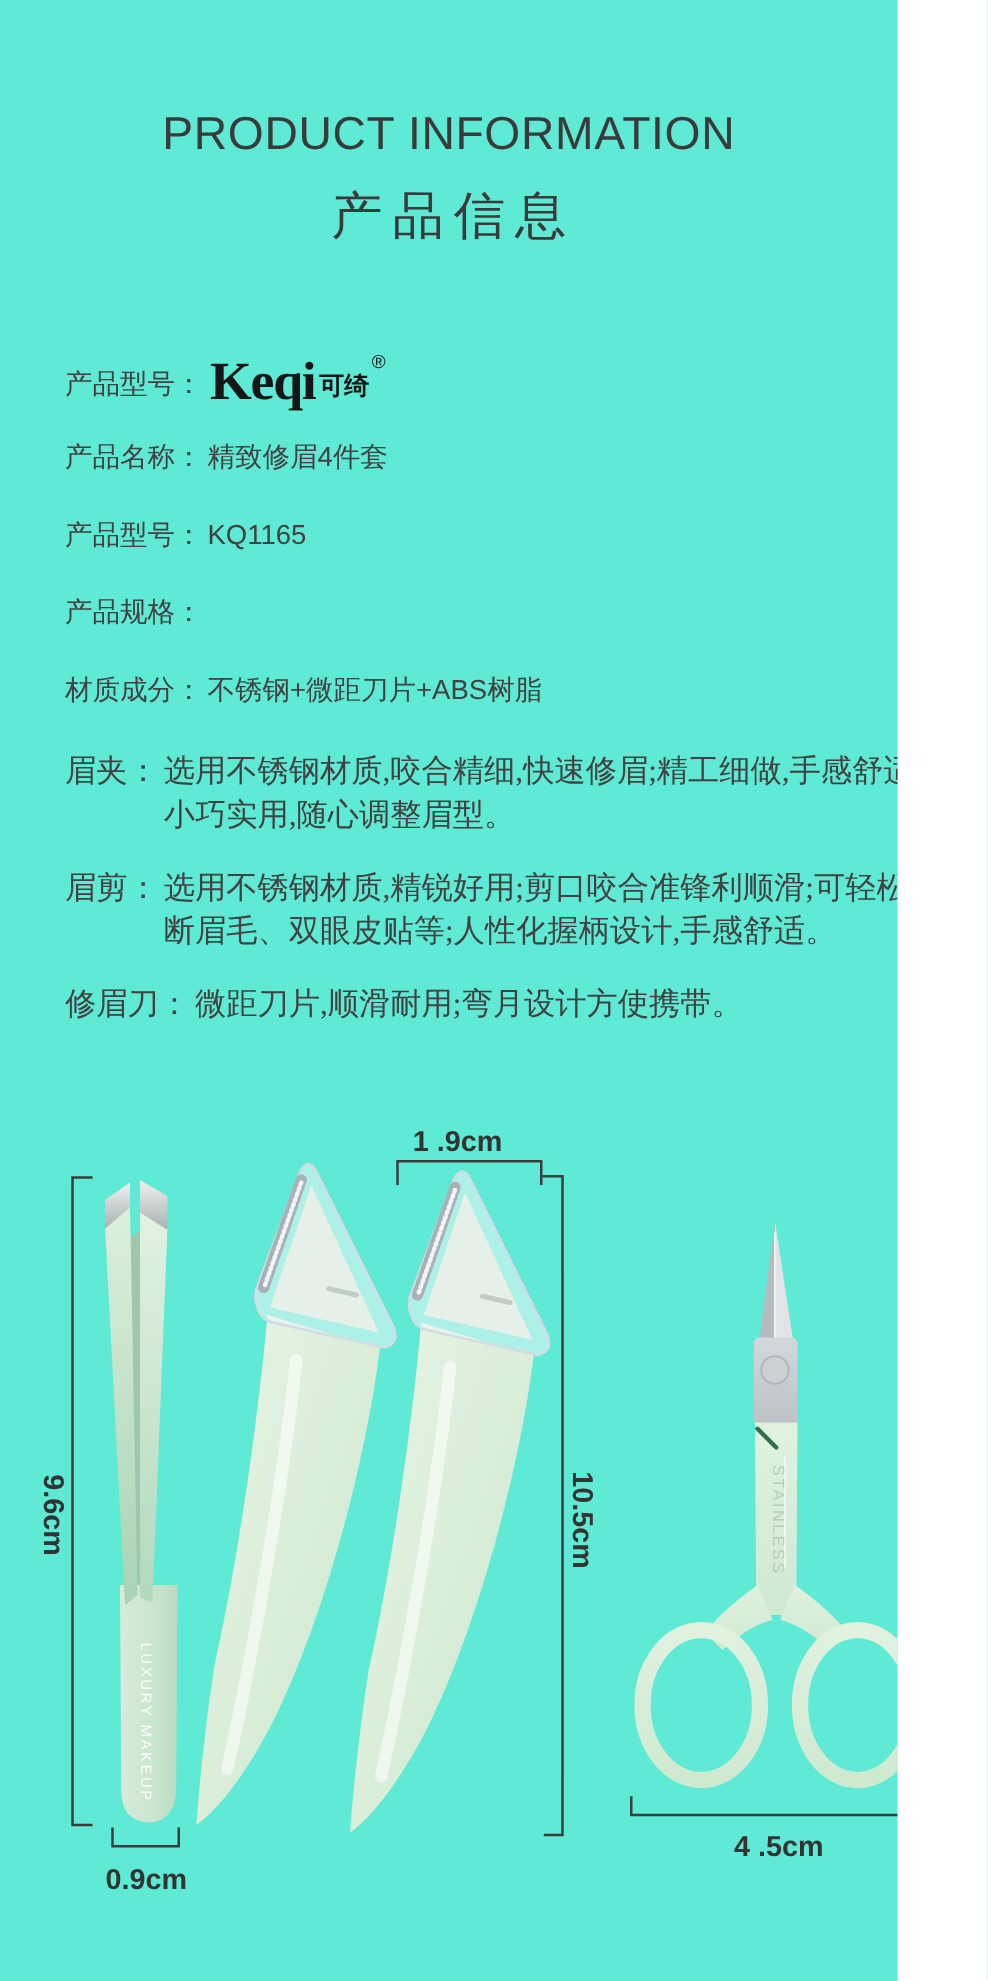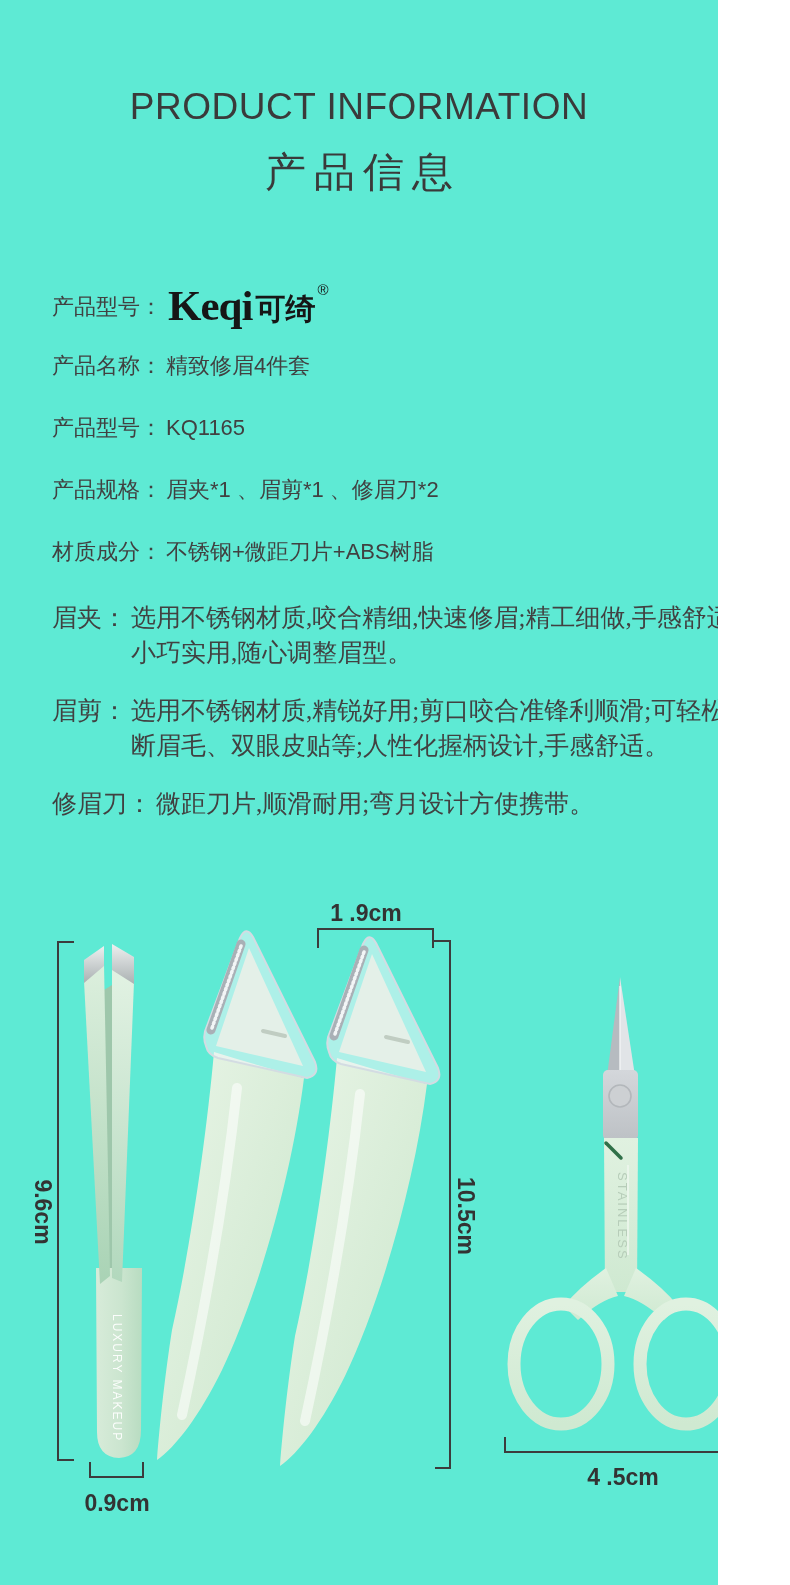--- a/index.html
+++ b/index.html
@@ -37,21 +37,21 @@
   }
   .spec-row .value{margin-left:4px;}
   .brand-row{margin-bottom:26px;}
   .brand-logo{display:flex;align-items:flex-end;margin-left:6px;}
   .brand-latin{
     font-family:Liberation Serif, serif;
     font-size:43px;line-height:40px;
     font-weight:600;color:#161616;letter-spacing:-1px;
   }
   .brand-zh{
-    font-size:30px;line-height:34px;
+    font-size:20px;line-height:34px;
     font-weight:700;color:#161616;margin-left:3px;
   }
   .brand-reg{
     font-size:15px;line-height:15px;
     font-weight:400;color:#161616;
     align-self:flex-start;margin:-4px 0 0 2px;
   }
   .desc-row{
     display:flex;
     font-size:25px;
@@ -101,21 +101,20 @@
       <span class="value">精致修眉4件套</span>
     </div>
 
     <div class="spec-row">
       <span class="label">产品型号：</span>
       <span class="value">KQ1165</span>
     </div>
 
     <div class="spec-row">
       <span class="label">产品规格：</span>
-      <span class="value">眉夹*1 、眉剪*1 、修眉刀*2</span>
     </div>
 
     <div class="spec-row">
       <span class="label">材质成分：</span>
       <span class="value">不锈钢+微距刀片+ABS树脂</span>
     </div>
 
     <div class="desc-row">
       <span class="label">眉夹：</span>
       <span class="text">选用不锈钢材质,咬合精细,快速修眉;精工细做,手感舒适;小巧实用,随心调整眉型。</span>

